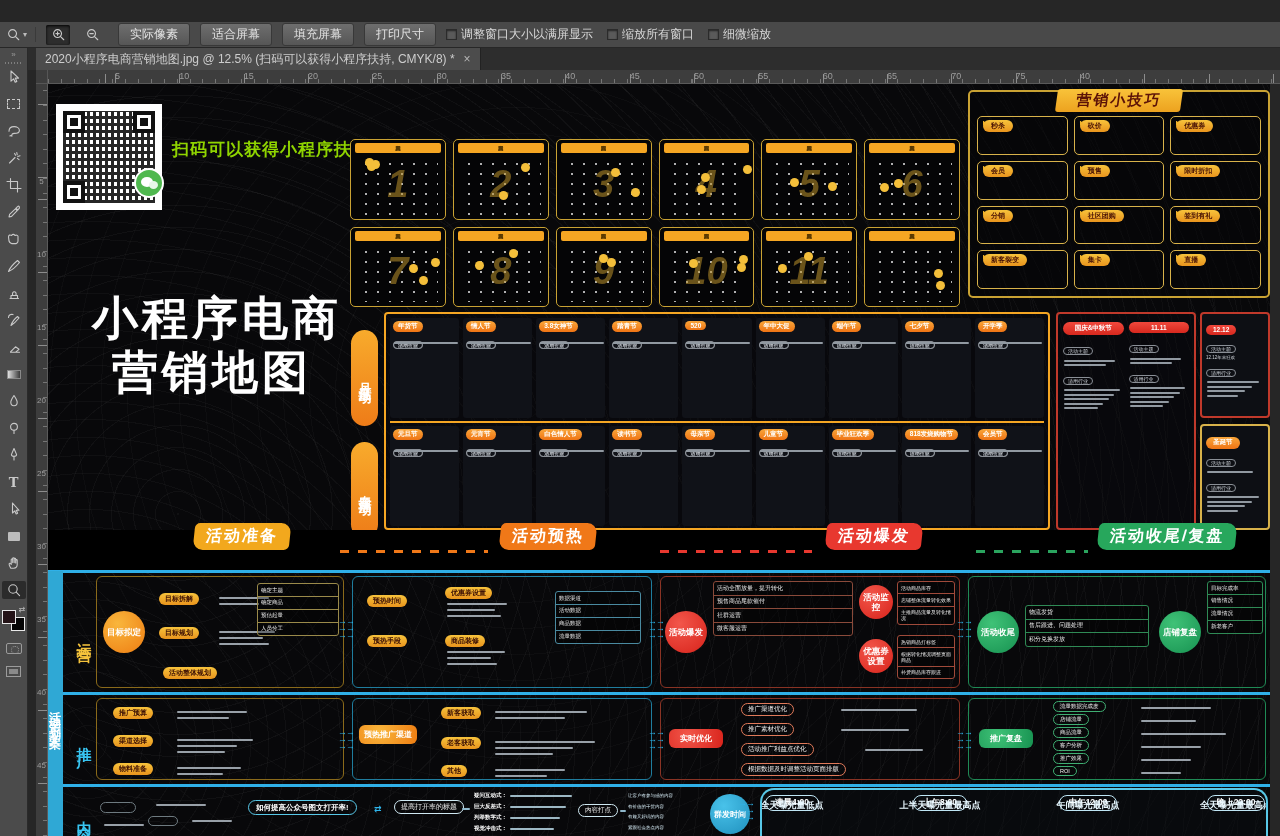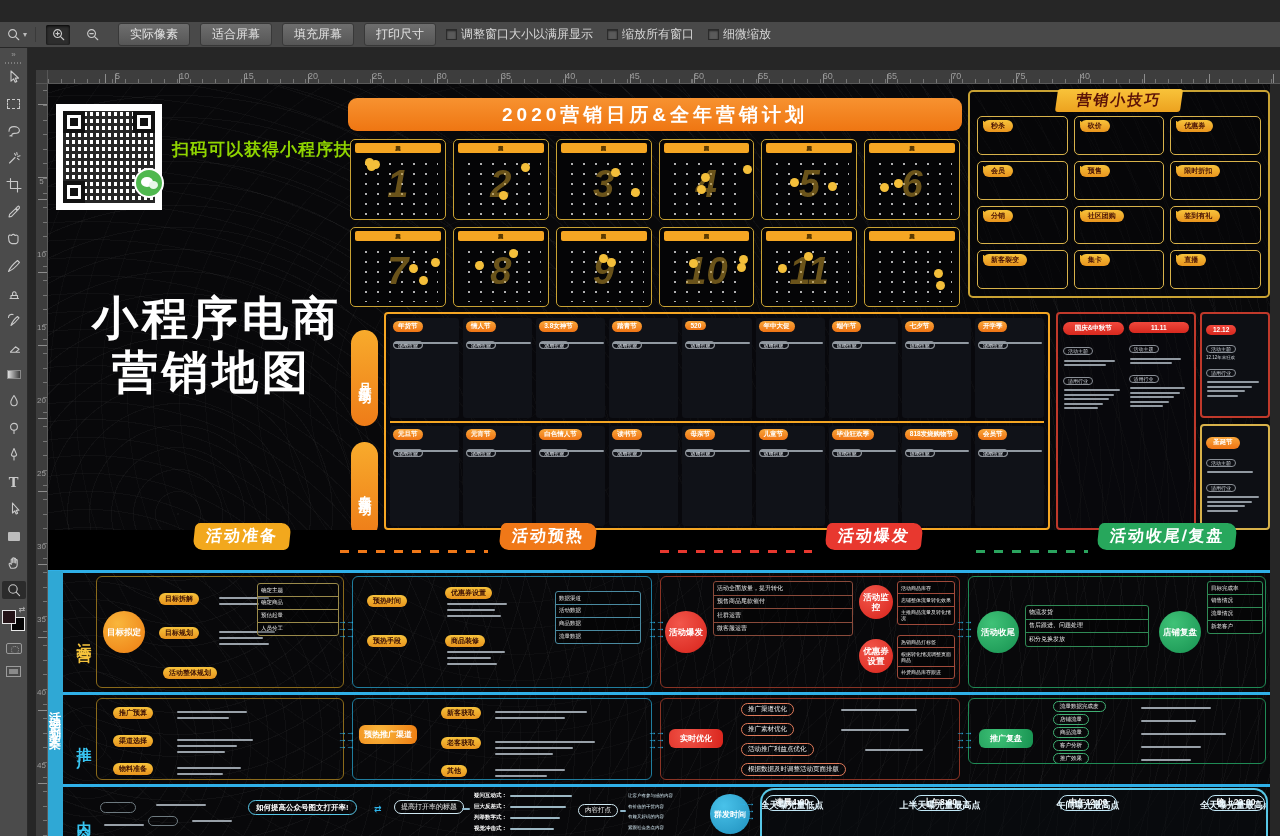--- a/index.html
+++ b/index.html
@@ -207,20 +207,26 @@
           <span class="box"></span>
           <span>缩放所有窗口</span>
         </label>
         <label class="chk">
           <span class="box"></span>
           <span>细微缩放</span>
         </label>
       </div>
   </div>
 
+  <div class="tabbar">
+    <div class="tab">
+      <span>2020小程序电商营销地图.jpg @ 12.5% (扫码可以获得小程序扶持, CMYK/8) *</span>
+      <span class="close">×</span>
+    </div>
+  </div>
 
   <div class="toolbar">
     <div class="tb-head">»</div>
     <div class="tb-grip"></div>
     <div id="toolsList">
         <div class="tool">
           <svg viewBox="0 0 16 16">
             <path d="M5 2 L5 12.2 L7.6 9.8 L9.2 13.2 L10.8 12.4 L9.3 9.1 L12.6 9.1 Z"></path>
           </svg>
         </div>
@@ -361,21 +367,20 @@
         <div class="qr-inner"></div>
         <div class="fp tl"></div>
         <div class="fp tr"></div>
         <div class="fp bl"></div>
       </div>
       <div class="wechat"></div>
       <div class="scan">扫码可以获得小程序扶持</div>
       <div class="pt1">小程序电商</div>
       <div class="pt2">营销地图</div>
 
-      <div class="cal-banner">2020营销日历&amp;全年营销计划</div>
       <div class="cal-grid" id="calGrid">
           <div class="cal">
             <div class="cal-head">
               <span>一</span>
               <span>二</span>
               <span>三</span>
               <span>四</span>
               <span>五</span>
               <span>六</span>
               <span>日</span>
@@ -1105,21 +1110,21 @@
           <div class="npill" style="left: 88px; top: 38px;">老客获取</div>
           <div class="npill" style="left: 88px; top: 66px;">其他</div>
           <div class="fline" style="left: 142px; top: 12px; width: 92px;"></div>
           <div class="fline" style="left: 142px; top: 18px; width: 70px;"></div>
           <div class="fline" style="left: 142px; top: 42px; width: 100px;"></div>
           <div class="fline" style="left: 142px; top: 48px; width: 78px;"></div>
           <div class="fline" style="left: 142px; top: 54px; width: 58px;"></div>
           <div class="fline" style="left: 142px; top: 70px; width: 70px;"></div>
           <div class="fline" style="left: 142px; top: 76px; width: 52px;"></div>
         </div>
-      <div class="cell" id="pr4" style="left:920px;top:614px;width:298px;height:66px;border-color:#1f8a55">
+      <div class="cell" id="pr4" style="left:920px;top:614px;width:298px;height:82px;border-color:#1f8a55">
           <div class="bbtn" style="left: 10px; top: 30px; width: 54px; background: radial-gradient(circle at 35% 30%, rgb(63, 194, 119), rgb(23, 146, 81));">推广复盘</div>
           <div class="onode" style="left: 84px; top: 2px; border-color: rgb(63, 174, 114); font-size: 5.5px;">流量数据完成度</div>
           <div class="fline" style="left: 172px; top: 8px; width: 70px;"></div>
           <div class="onode" style="left: 84px; top: 15px; border-color: rgb(63, 174, 114); font-size: 5.5px;">店铺流量</div>
           <div class="fline" style="left: 172px; top: 21px; width: 55px;"></div>
           <div class="onode" style="left: 84px; top: 28px; border-color: rgb(63, 174, 114); font-size: 5.5px;">商品流量</div>
           <div class="fline" style="left: 172px; top: 34px; width: 85px;"></div>
           <div class="onode" style="left: 84px; top: 41px; border-color: rgb(63, 174, 114); font-size: 5.5px;">客户分析</div>
           <div class="fline" style="left: 172px; top: 47px; width: 60px;"></div>
           <div class="onode" style="left: 84px; top: 54px; border-color: rgb(63, 174, 114); font-size: 5.5px;">推广效果</div>

